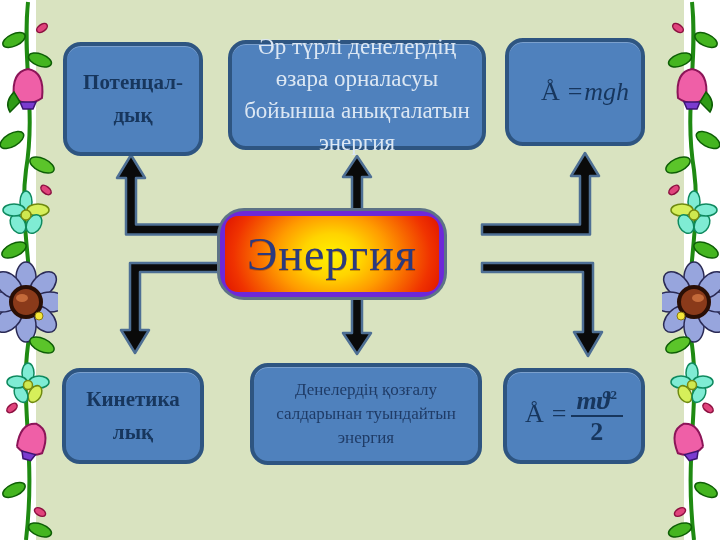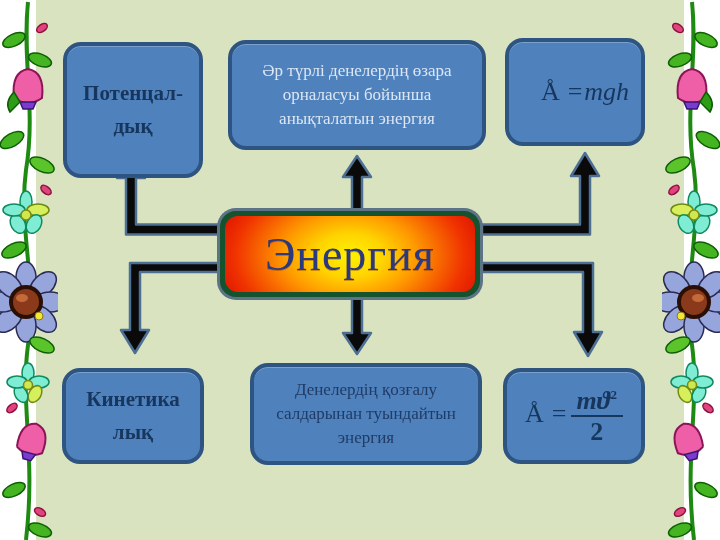--- a/index.html
+++ b/index.html
@@ -16,41 +16,41 @@
   .garland.right{right:0;transform:scaleX(-1);}
 
   .box{
     position:absolute;background:#4f81bd;border:4px solid #2e5581;
     border-radius:18px;display:flex;align-items:center;justify-content:center;
     text-align:center;box-sizing:border-box;
     box-shadow:inset 0 1px 0 rgba(255,255,255,.25);
   }
   .box .lbl{white-space:pre-line;}
   .bold-label{font-weight:bold;color:#17365d;font-size:21px;line-height:1.55;}
-  .light-text{color:#dce7f3;font-size:17px;line-height:1.4;padding:0 10px;}
+  .light-text{color:#dce7f3;font-size:23px;line-height:1.4;padding:0 10px;}
   .dark-text{color:#1f3b66;font-size:17px;line-height:1.4;padding:0 8px;}
 
-  .box-top-left{left:63px;top:42px;width:140px;height:136px;}
+  .box-top-left{left:63px;top:42px;width:140px;height:114px;}
   .box-top-middle{left:228px;top:40px;width:258px;height:110px;}
   .box-top-right{left:505px;top:38px;width:140px;height:108px;padding-left:20px;}
   .box-bottom-left{left:62px;top:368px;width:142px;height:96px;}
   .box-bottom-middle{left:250px;top:363px;width:232px;height:102px;}
   .box-bottom-right{left:503px;top:368px;width:142px;height:96px;}
 
   .formula{color:#17365d;font-size:26px;}
   .formula .var{font-style:italic;}
   .formula .eq{margin:0 2px 0 8px;}
   .frac{display:inline-block;vertical-align:middle;text-align:center;line-height:1.05;margin-left:2px;font-weight:bold;}
   .frac .num{display:block;border-bottom:2px solid #17365d;padding:0 6px 1px;}
   .frac .den{display:block;padding-top:1px;}
   .frac sup{font-size:13px;font-style:normal;}
 
   .center-box{
-    position:absolute;left:220px;top:211px;width:260px;height:86px;
-    background:#14532d;border-radius:16px;box-shadow:0 0 0 3px #5d7386;
+    position:absolute;left:220px;top:211px;width:224px;height:86px;
+    background:#6d28d9;border-radius:24px;box-shadow:0 0 0 3px #5d7386;
   }
   .center-inner{
     position:absolute;left:5px;top:5px;right:5px;bottom:5px;border-radius:13px;
     background:radial-gradient(ellipse 62% 130% at 50% 52%,
       #fff200 0%, #ffd400 22%, #ff9c00 42%, #f03300 74%, #d40000 100%);
     display:flex;align-items:center;justify-content:center;
   }
   .center-title{
     font-size:46px;color:#2b3a7e;letter-spacing:1px;
     text-shadow:0 1px 0 rgba(120,40,0,.35);

